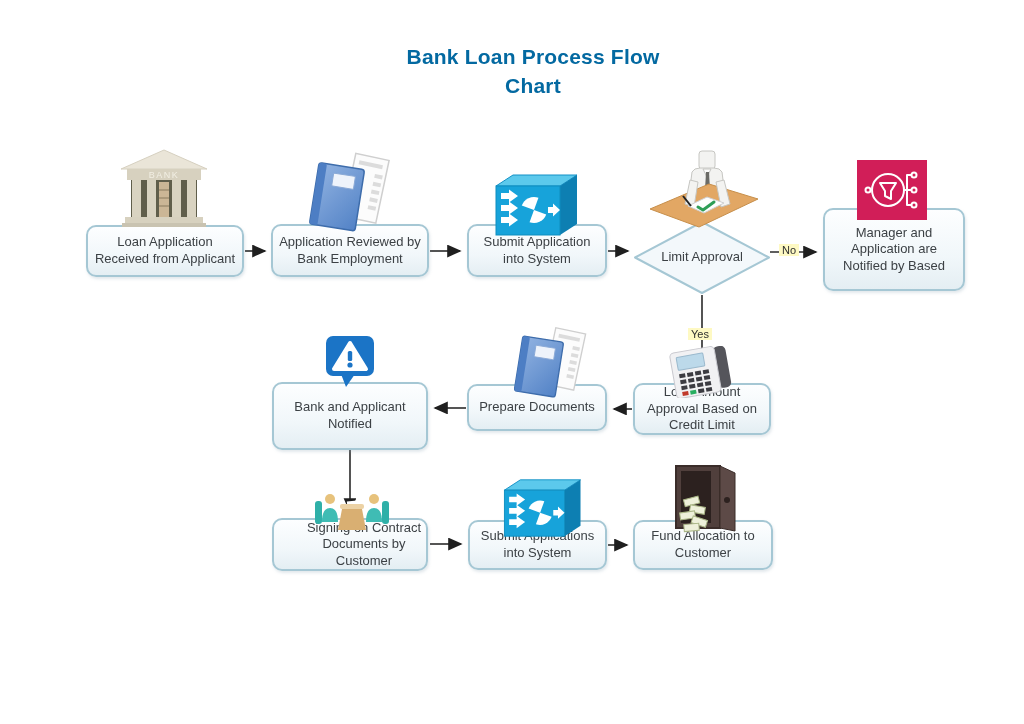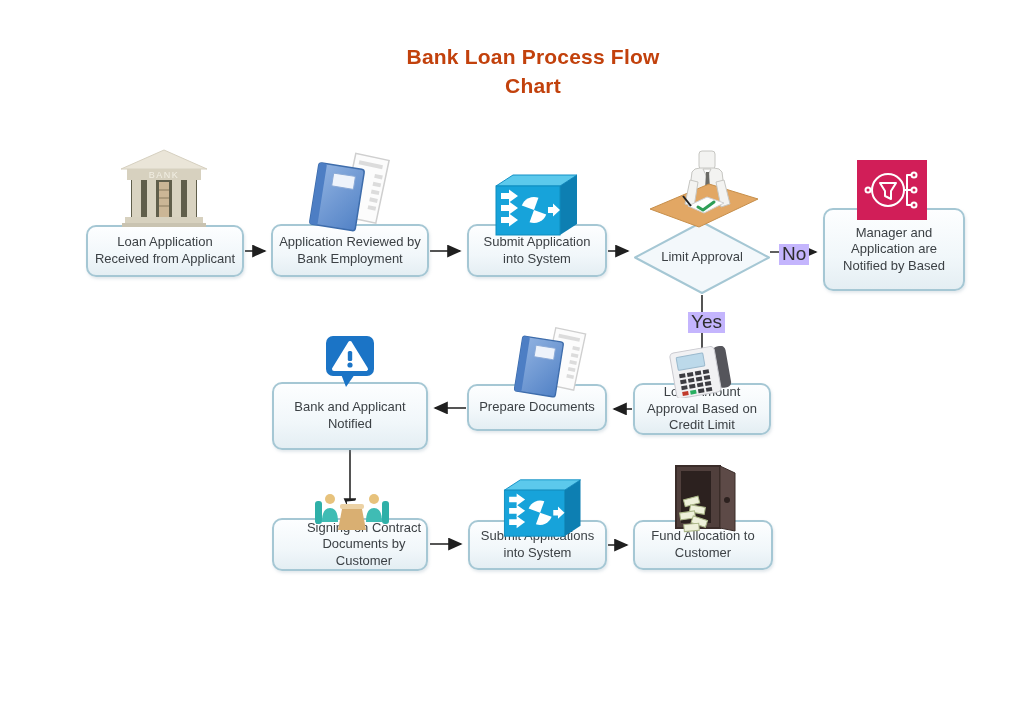--- a/index.html
+++ b/index.html
@@ -2,42 +2,42 @@
 <html><head>
 <meta charset="utf-8">
 <style>
   html,body{margin:0;padding:0;background:#fff;}
   .canvas{
     position:relative;width:1024px;height:724px;background:#ffffff;
     font-family:"Liberation Sans",sans-serif;overflow:hidden;
   }
   .chart-title{
     position:absolute;left:333px;top:42px;width:400px;text-align:center;
-    font-size:21px;font-weight:700;color:#c2410c;line-height:1.4;white-space:pre-line;
+    font-size:21px;font-weight:700;color:#0369a1;line-height:1.4;white-space:pre-line;
     letter-spacing:.2px;
   }
   .node{
     position:absolute;box-sizing:border-box;z-index:2;
     border:2px solid #a5c7d4;border-radius:10px;
     background:linear-gradient(180deg,#fdfeff 0%,#f1f7fa 60%,#e4eef3 100%);
     display:flex;align-items:center;justify-content:center;
     box-shadow:1px 2px 3px rgba(140,165,180,.25);
   }
   .node-label{
     font-size:13px;color:#3c4145;text-align:center;line-height:1.28;white-space:pre-line;
     padding:2px 3px;
   }
   .decision{
     position:absolute;z-index:2;display:flex;align-items:center;justify-content:center;
   }
   .decision svg{position:absolute;left:0;top:0;}
   .decision .node-label{position:relative;z-index:1;}
   .connectors{position:absolute;left:0;top:0;z-index:1;}
   .edge-label{
-    position:absolute;z-index:3;font-size:19px;color:#2e2e2e;background:#c4b5fd;
+    position:absolute;z-index:3;font-size:11px;color:#2e2e2e;background:#fef9c3;
     padding:0 3px;line-height:1.1;
   }
   .icon{position:absolute;z-index:4;}
   .icon svg{display:block;width:100%;height:100%;}
   #icon-bank{left:118px;top:148px;width:92px;height:80px;}
   #icon-folder-1{left:298px;top:152px;width:96px;height:84px;}
   #icon-sysbox-1{left:490px;top:172px;width:92px;height:66px;}
   #icon-desk{left:646px;top:146px;width:116px;height:96px;}
   #icon-pink{left:857px;top:160px;width:70px;height:60px;}
   #icon-phone{left:666px;top:346px;width:76px;height:52px;}
@@ -51,21 +51,21 @@
   #n3{left:467px;top:224px;width:140px;height:53px;}
   #n4{left:634px;top:221px;width:136px;height:73px;}
   #n5{left:823px;top:208px;width:142px;height:83px;}
   #n6{left:633px;top:383px;width:138px;height:52px;}
   #n7{left:467px;top:384px;width:140px;height:47px;}
   #n8{left:272px;top:382px;width:156px;height:68px;}
   #n9{left:272px;top:518px;width:156px;height:53px;padding-left:28px;}
   #n10{left:468px;top:520px;width:139px;height:50px;}
   #n11{left:633px;top:520px;width:140px;height:50px;}
   #no-label{left:779px;top:244px;}
-  #yes-label{left:688px;top:312px;}
+  #yes-label{left:688px;top:328px;}
 </style>
 </head>
 <body>
 
 <div class="canvas">
 
   <div class="chart-title">Bank Loan Process Flow
 Chart</div>
 
   <svg class="connectors" width="1024" height="724">

